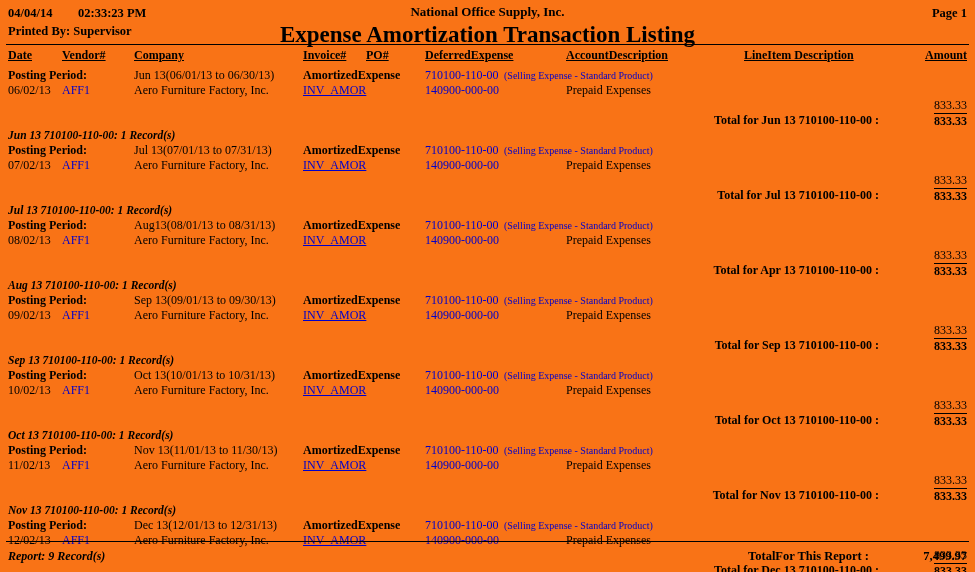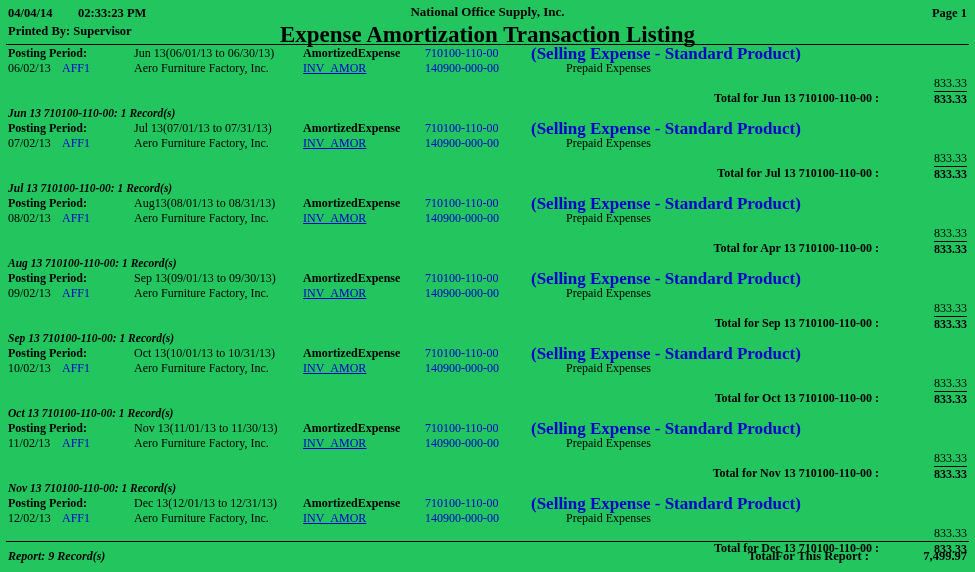--- a/index.html
+++ b/index.html
@@ -9,21 +9,21 @@
   }
   body {
     font-family: "Liberation Serif", serif;
     color: #000000;
   }
   #page {
     position: relative;
     width: 975px;
     height: 572px;
     overflow: hidden;
-    background: #22c55e;
+    background: #f97316;
   }
   
   .hdr {
     position: relative;
     height: 44px;
   }
   .hdr-date {
     position: absolute;
     left: 8px; top: 6px;
     font-size: 12.5px;
@@ -127,24 +127,23 @@
   }
   .lbl-amortized {
     left: 303px;
     font-weight: bold;
   }
   .grp-code {
     left: 425px;
     color: #0000cc;
   }
   .grp-desc {
-    left: 531px;
+    left: 504px;
     color: #0000cc;
-    font-size: 17px;
-    font-weight: bold;
+    font-size: 10px;
   }
 
   .subtotal-label {
     right: 96px;
     font-weight: bold;
   }
   .subtotal-acct {
     right: 8px;
     font-weight: bold;
     border-top: 1px solid #000;
@@ -190,20 +189,31 @@
   <div class="hdr">
     <span class="hdr-date">04/04/14</span>
     <span class="hdr-time">02:33:23 PM</span>
     <span class="hdr-printedby">Printed By: Supervisor</span>
     <span class="hdr-company">National Office Supply, Inc.</span>
     <span class="hdr-title">Expense Amortization Transaction Listing</span>
     <span class="hdr-page">Page 1</span>
   </div>
   <div class="rule" id="rule-top"></div>
 
+  <div class="colhdr">
+    <span class="c-date">Date</span>
+    <span class="c-vendor">Vendor#</span>
+    <span class="c-company">Company</span>
+    <span class="c-invoice">Invoice#</span>
+    <span class="c-po">PO#</span>
+    <span class="c-deferred">DeferredExpense</span>
+    <span class="c-account">AccountDescription</span>
+    <span class="c-lineitem">LineItem Description</span>
+    <span class="c-amount">Amount</span>
+  </div>
 
   <div id="body">
       <div class="row">
         <span class="lbl-posting">Posting Period:</span>
         <span class="val-posting">Jun 13(06/01/13 to 06/30/13)</span>
         <span class="lbl-amortized">AmortizedExpense</span>
         <span class="grp-code">710100-110-00</span>
         <span class="grp-desc">(Selling Expense - Standard Product)</span>
       </div>
       <div class="row">

